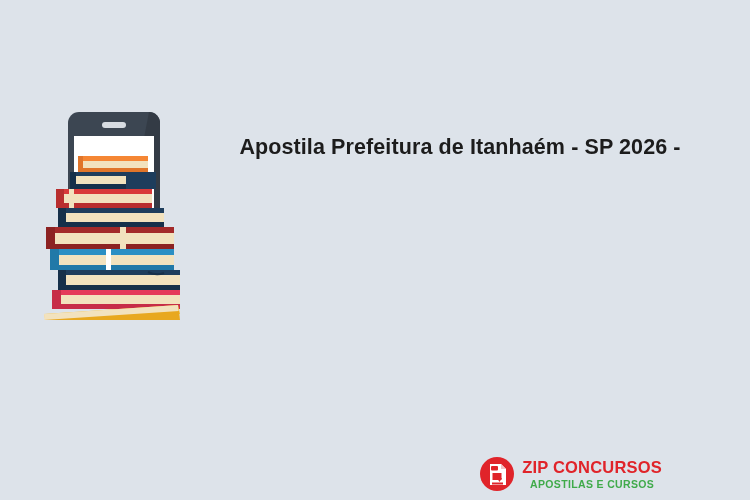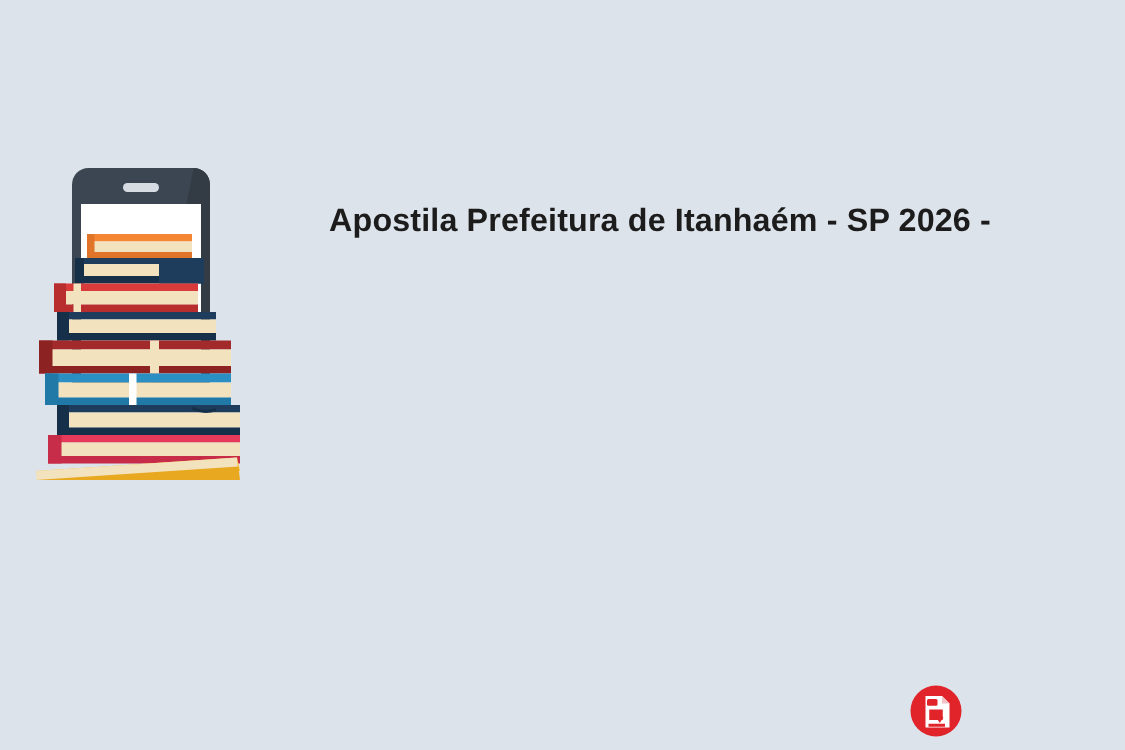--- a/index.html
+++ b/index.html
@@ -3,21 +3,21 @@
 <meta charset="utf-8">
 <style>
   * { margin:0; padding:0; box-sizing:border-box; }
   html,body { width:750px; height:500px; }
   body {
     background:#dde3ea;
     font-family:"Liberation Sans", sans-serif;
     position:relative;
     overflow:hidden;
   }
-  .canvas { position:relative; width:650px; height:500px; background:#dde3ea; }
+  .canvas { position:relative; width:650px; height:500px; background:#dde3ea;margin-left:20px; }
 
   
   .illustration {
     position:absolute;
     left:8px; top:108px;
     width:172px; height:212px;
   }
   .illustration svg { display:block; width:100%; height:100%; }
 
   
@@ -169,15 +169,19 @@
       <svg viewBox="0 0 36 36" xmlns="http://www.w3.org/2000/svg">
         <circle cx="18" cy="18" r="17" fill="#e0242a"></circle>
         <path d="M11 8 h11 l5 5 v16 h-16 z" fill="#ffffff"></path>
         <path d="M22 8 l5 5 h-5 z" fill="#f3c3c5"></path>
         <rect x="12" y="10" width="7" height="4.5" rx="1" fill="#e0242a"></rect>
         <rect x="13.5" y="17" width="9" height="7" fill="#e0242a"></rect>
         <path d="M18 22 l5 0 l-2.5 4 z" fill="#e0242a"></path>
         <rect x="13" y="26.5" width="11" height="2" fill="#e0242a"></rect>
       </svg>
     </div>
+    <div class="logo-text">
+      <span class="logo-title">ZIP CONCURSOS</span>
+      <span class="logo-sub">APOSTILAS E CURSOS</span>
+    </div>
   </div>
 
 </div>
 
 </body></html>

